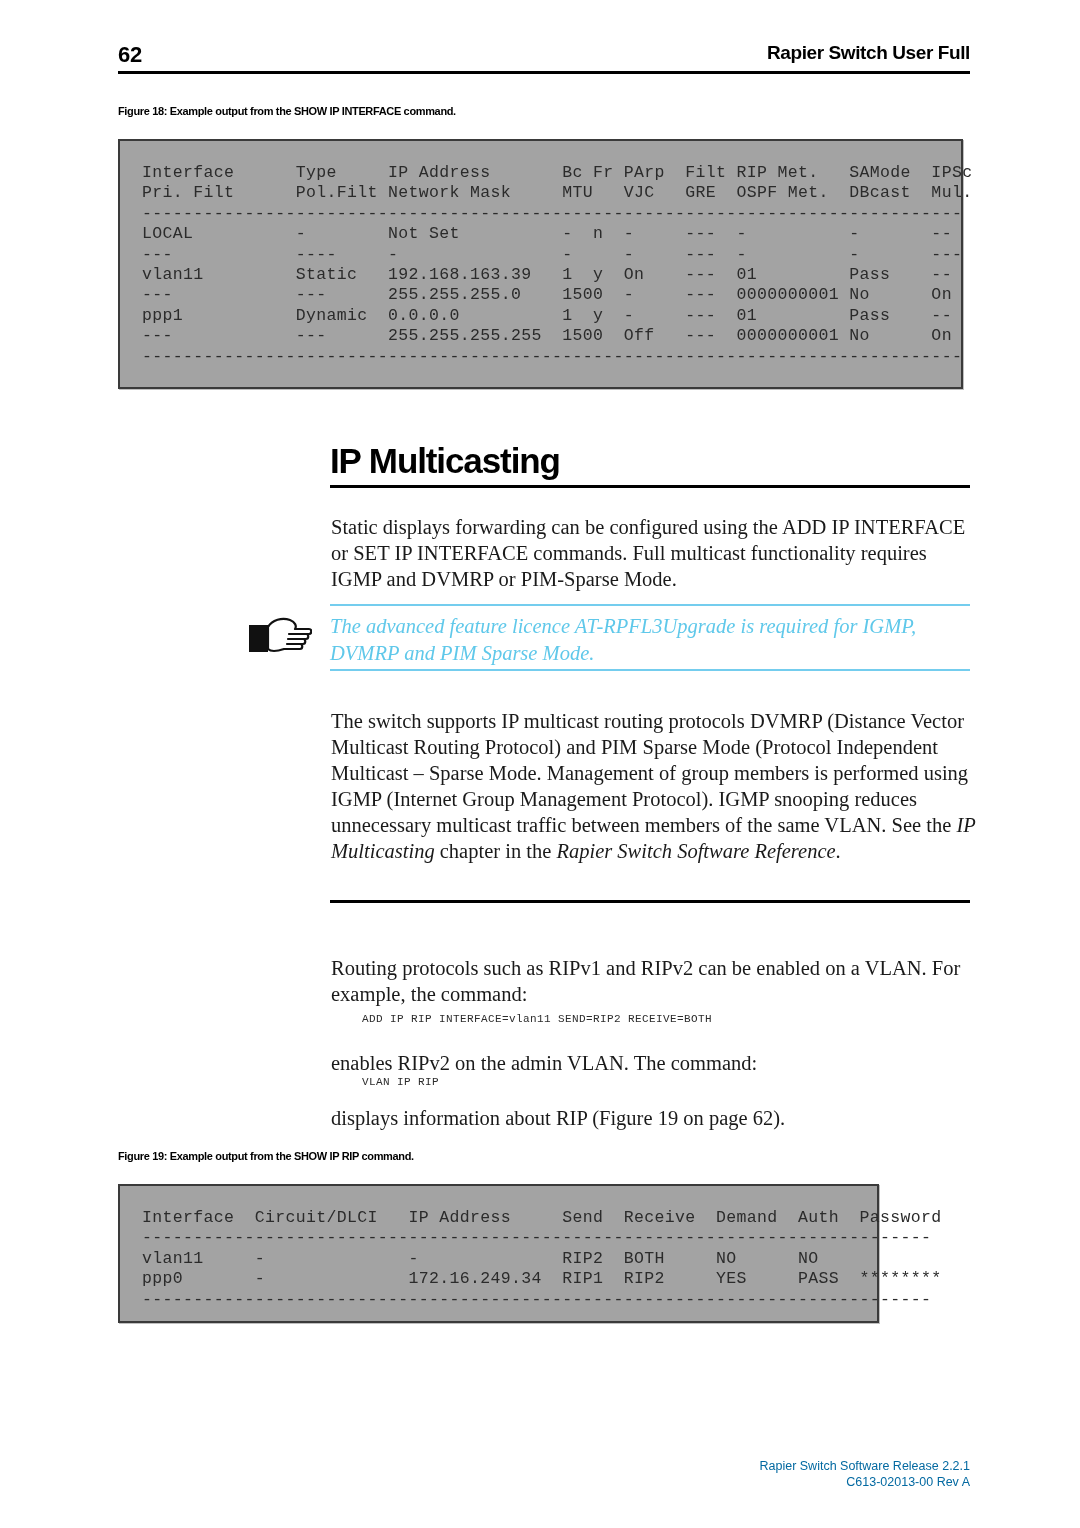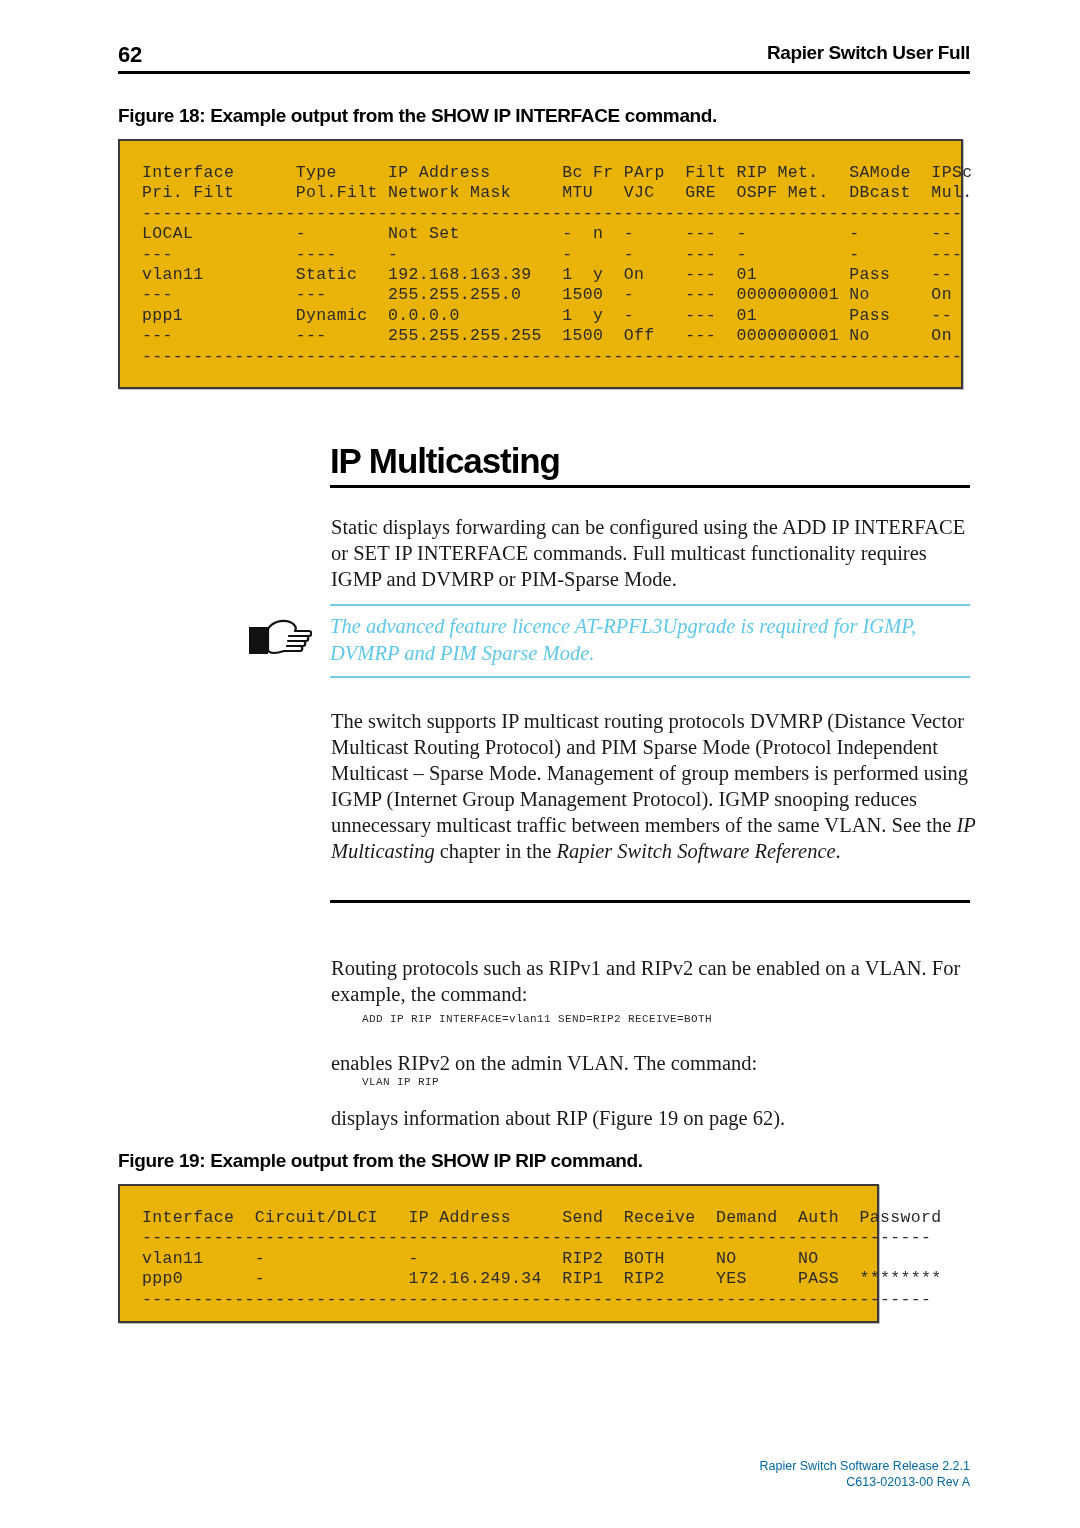--- a/index.html
+++ b/index.html
@@ -52,32 +52,32 @@
     width: 852px;
     height: 3px;
     background: #000;
   }
 
   
   .fig-caption {
     position: absolute;
     font-family: "Liberation Sans", sans-serif;
     font-weight: bold;
-    font-size: 19px;
+    font-size: 11px;
     letter-spacing: -0.35px;
     color: #000;
     white-space: nowrap;
   }
 
   
   .code-box {
     position: absolute;
     box-sizing: border-box;
     border: 2px solid #3a3a3a;
-    background: #eab308;
+    background: #a3a3a3;
     box-shadow: 1px 1px 0 rgba(0,0,0,0.25);
   }
   .code-box pre {
     margin: 0;
     font-family: "Liberation Mono", "DejaVu Sans Mono", monospace;
     font-size: 16.5px;
     line-height: 20.4px;
     color: #2b2b2b;
     white-space: pre;
     letter-spacing: 0.35px;
@@ -132,22 +132,22 @@
     top: 604px;
     width: 722px;
   }
   .note-rule {
     height: 2px;
     background: #74cdee;
     margin-left: 82px;
   }
   .note-body {
     display: flex;
-    align-items: flex-end;
-    padding: 7px 0 9px 0;
+    align-items: flex-start;
+    padding: 7px 0 2px 0;
   }
   .note-icon {
     width: 82px;
     flex: 0 0 82px;
     padding-top: 2px;
   }
   .note-text {
     font-family: "Liberation Serif", serif;
     font-style: italic;
     font-size: 20.5px;

